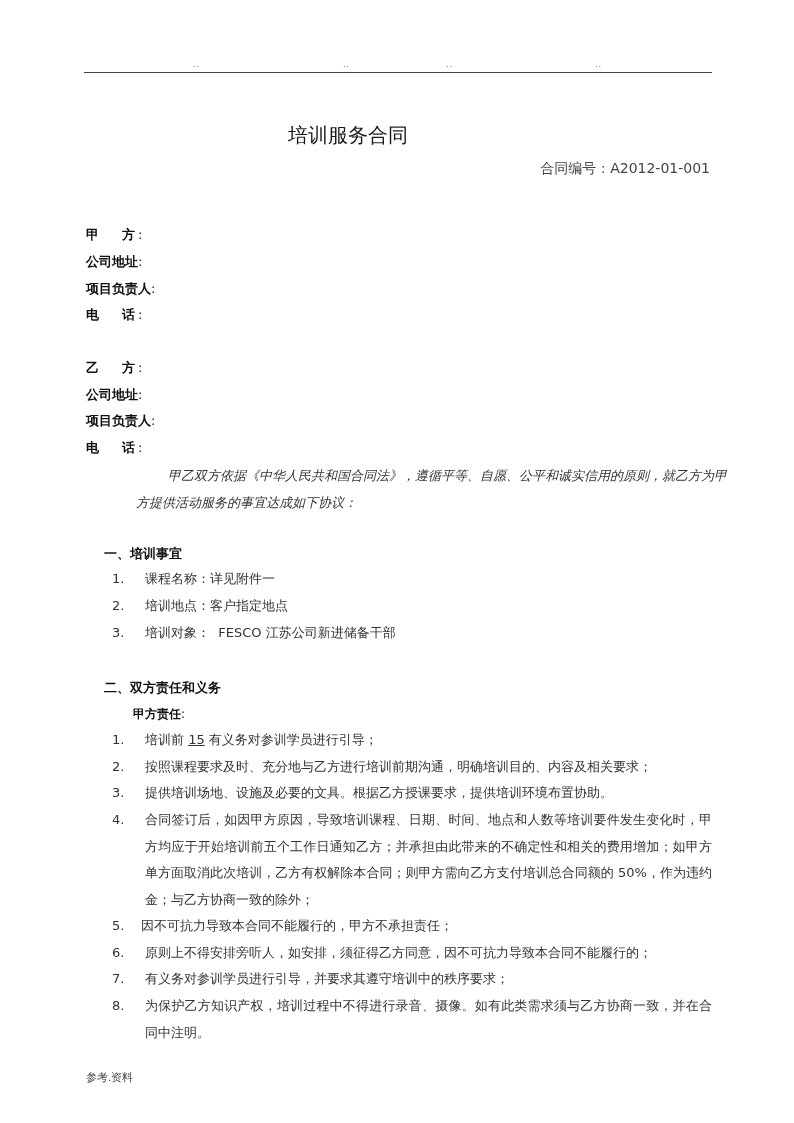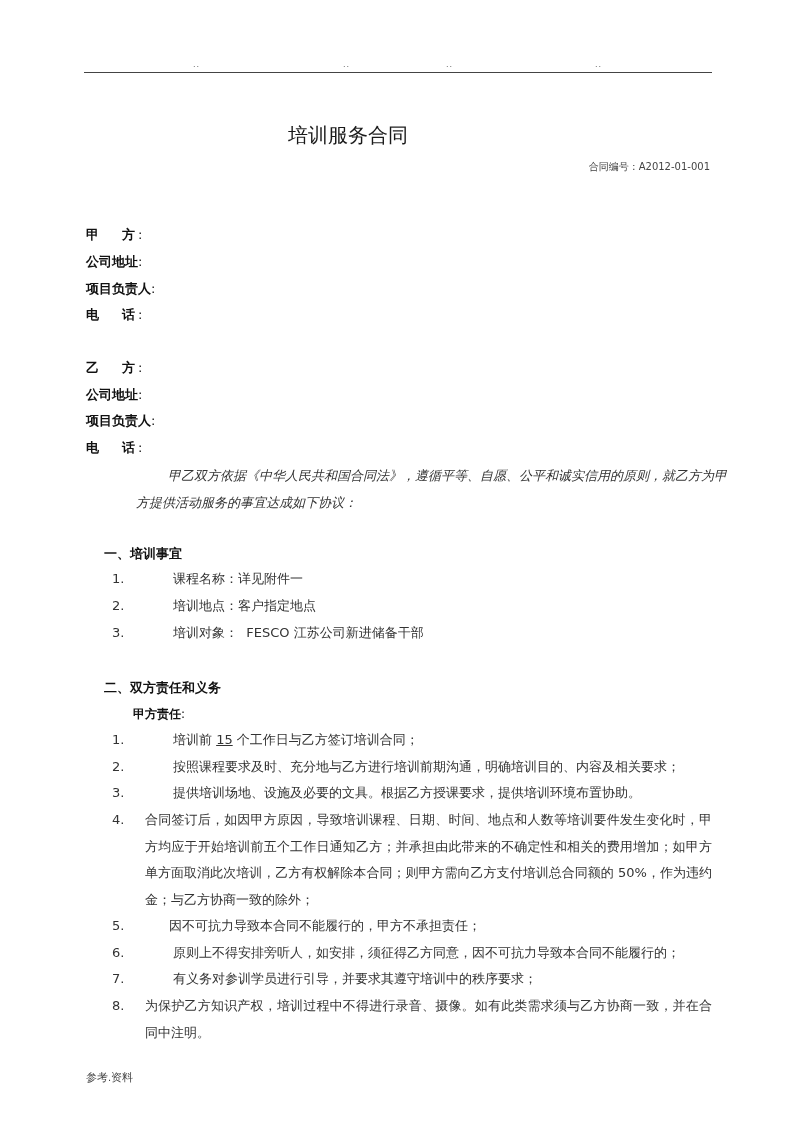--- a/index.html
+++ b/index.html
@@ -18,21 +18,21 @@
     .header-dots span { position: absolute; top: 0; letter-spacing: 1px; }
     .header-rule {
       position: absolute; top: 72px; left: 84px; width: 628px; height: 1px;
       background: #444;
     }
     .title {
       position: absolute; top: 122px; left: 0; width: 696px; text-align: center;
       font-size: 20px; color: #1a1a1a; letter-spacing: 0px;
     }
     .contract-no {
-      position: absolute; top: 160px; right: 84px; font-size: 10px; color: #444; margin-left: 44px;
+      position: absolute; top: 160px; right: 84px; font-size: 14px; color: #444; margin-left: 44px;
     }
     .party-line {
       position: absolute; left: 86px; font-size: 13px; font-weight: bold; color: #111;
     }
     .party-line .spaced { display: inline-block; width: 52px; }
     .party-line .spaced .c2 { float: right; margin-right: 3px; }
     .party-line .colon { font-weight: normal; }
     .intro {
       position: absolute; left: 112px; top: 462px; width: 600px;
       font-size: 13px; line-height: 27px; font-style: italic; color: #333;
@@ -43,21 +43,21 @@
       position: absolute; left: 104px; font-size: 13px; font-weight: bold; color: #111;
     }
     .sub-head {
       position: absolute; left: 133px; font-size: 12px; font-weight: bold; color: #111;
     }
     .sub-head .colon { font-weight: normal; }
     .item {
       position: absolute; left: 112px; font-size: 13px; color: #333; line-height: 26.5px;
     }
     .item .num { display: inline-block; width: 33px; }
-    .item .txt { display: inline-block; margin-left: 28px; }
+    .item .txt { display: inline-block; }
     .item-wrap {
       position: absolute; left: 112px; width: 600px; font-size: 13px; color: #333; line-height: 26.5px;
     }
     .item-wrap .num { position: absolute; left: 0; top: 0; }
     .item-wrap .txt { display: block; padding-left: 33px; text-align: justify; }
     .u { text-decoration: underline; }
     .footer {
       position: absolute; left: 86px; top: 1070px; font-size: 11px; color: #444;
       font-family: Liberation Sans, sans-serif;
     }
@@ -114,21 +114,21 @@
 <div class="item" style="top:620px">
   <span class="num">3.</span><span class="txt" style="white-space:pre">培训对象：  FESCO 江苏公司新进储备干部</span>
 </div>
 
 <div class="section-head" style="top:679px">二、双方责任和义务</div>
 <div class="sub-head" style="top:706px">
   <span>甲方责任</span><span class="colon">:</span>
 </div>
 
 <div class="item" style="top:727px">
-  <span class="num">1.</span><span class="txt"><span style="white-space:pre">培训前 </span><span class="u">15</span><span style="white-space:pre"> 个工作日与乙方签订培训合同；</span></span>
+  <span class="num">1.</span><span class="txt"><span style="white-space:pre">培训前 </span><span class="u">15</span><span style="white-space:pre"> 有义务对参训学员进行引导；</span></span>
 </div>
 <div class="item" style="top:754px">
   <span class="num">2.</span><span class="txt">按照课程要求及时、充分地与乙方进行培训前期沟通，明确培训目的、内容及相关要求；</span>
 </div>
 <div class="item" style="top:780px">
   <span class="num">3.</span><span class="txt">提供培训场地、设施及必要的文具。根据乙方授课要求，提供培训环境布置协助。</span>
 </div>
 <div class="item-wrap" style="top:807px">
   <span class="num">4.</span>
     <span class="txt">合同签订后，如因甲方原因，导致培训课程、日期、时间、地点和人数等培训要件发生变化时，甲方均应于开始培训前五个工作日通知乙方；并承担由此带来的不确定性和相关的费用增加；如甲方单方面取消此次培训，乙方有权解除本合同；则甲方需向乙方支付培训总合同额的 50%，作为违约金；与乙方协商一致的除外；</span>

